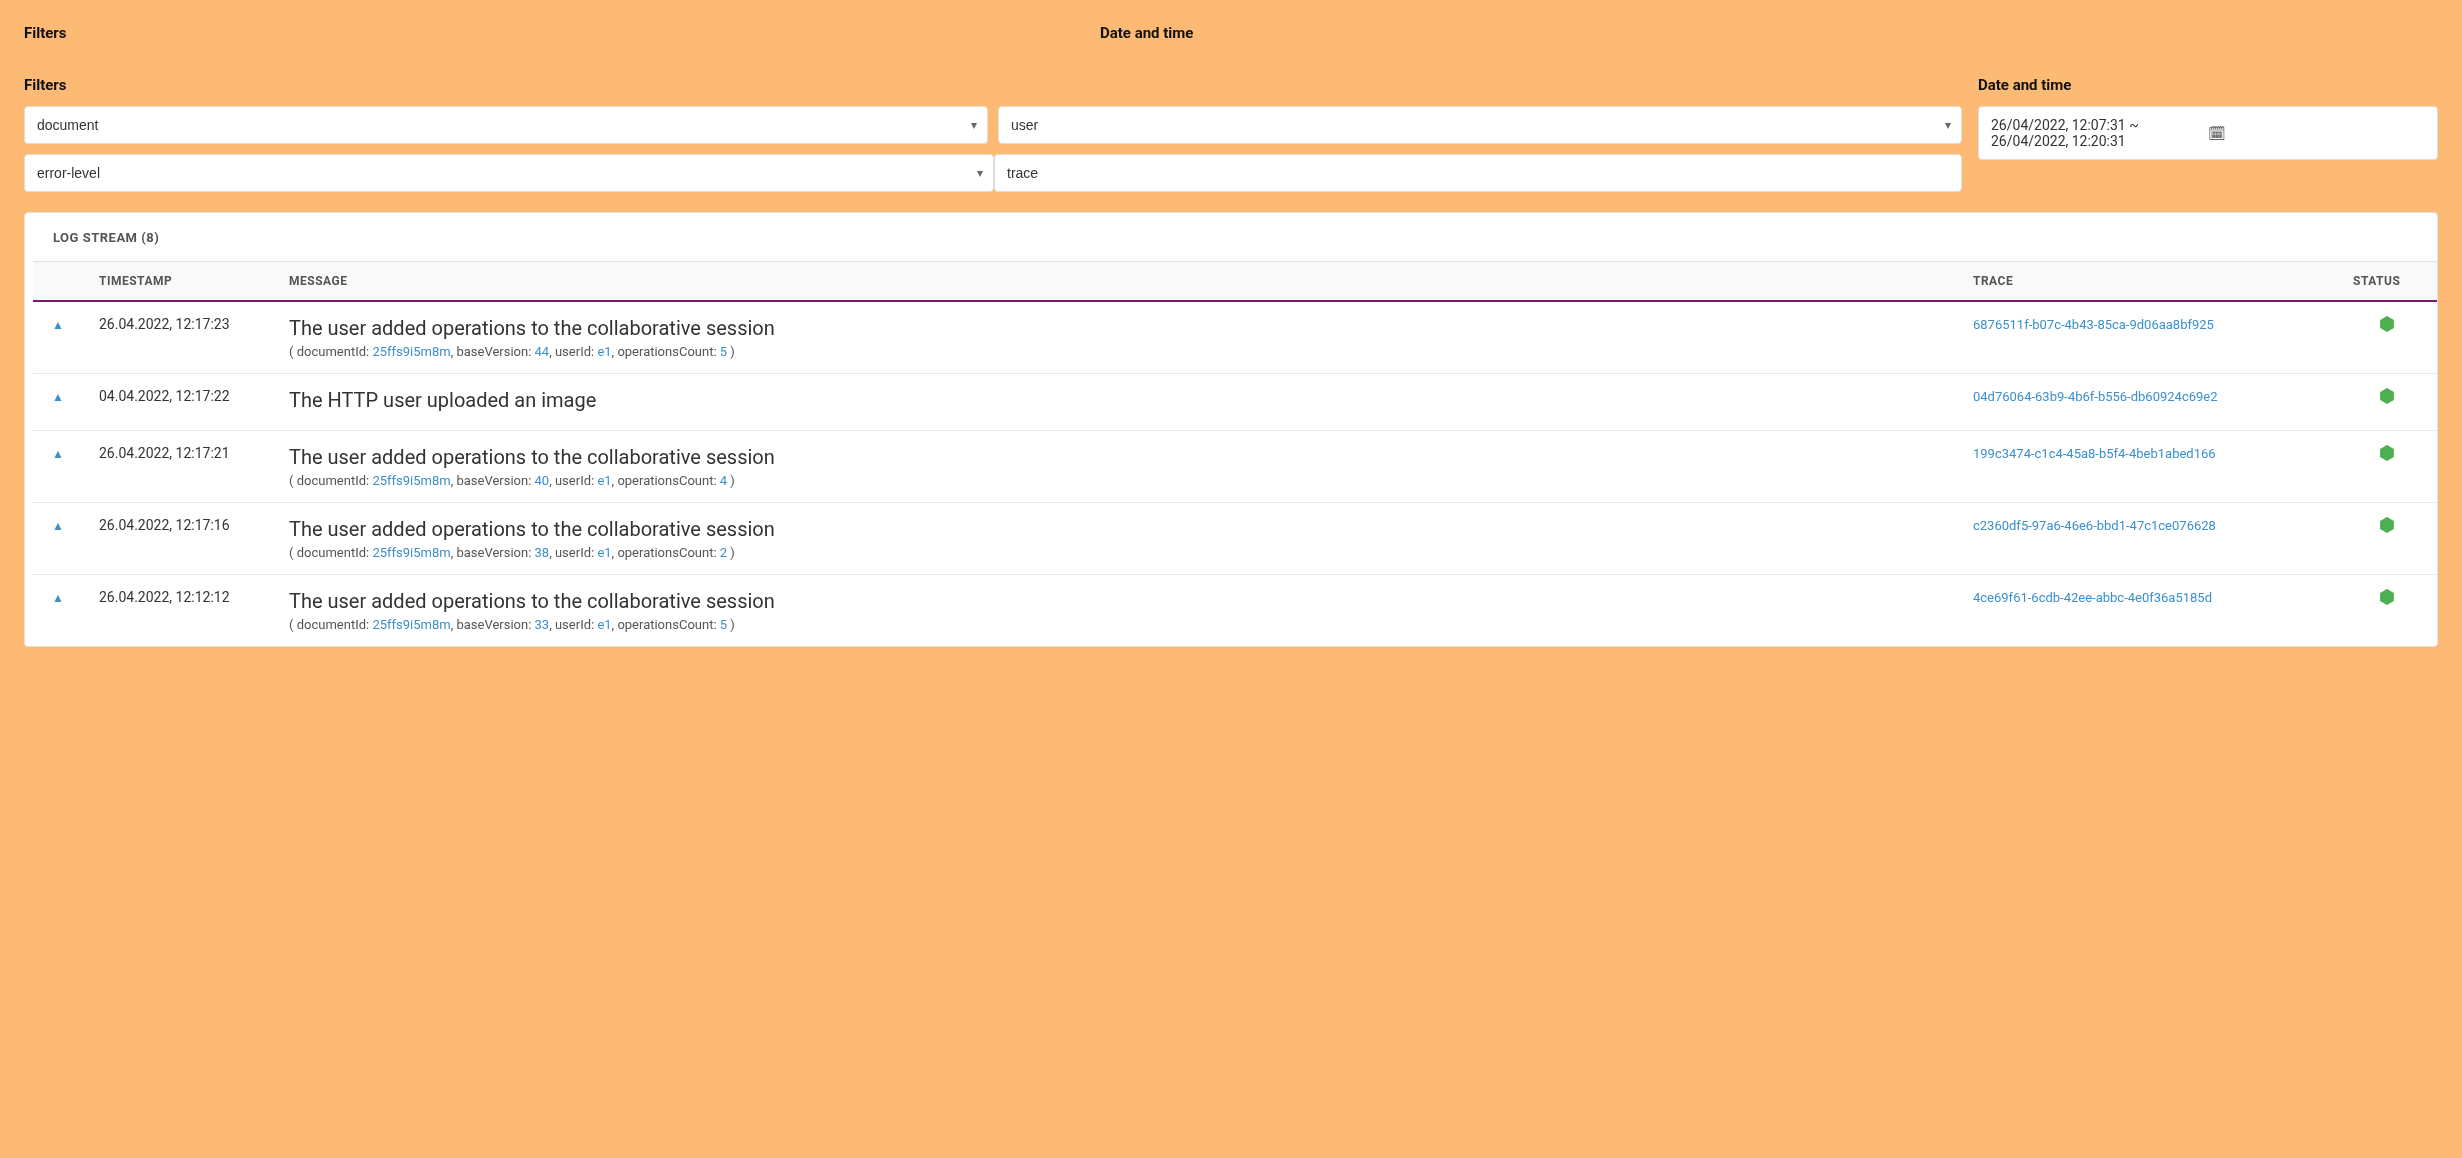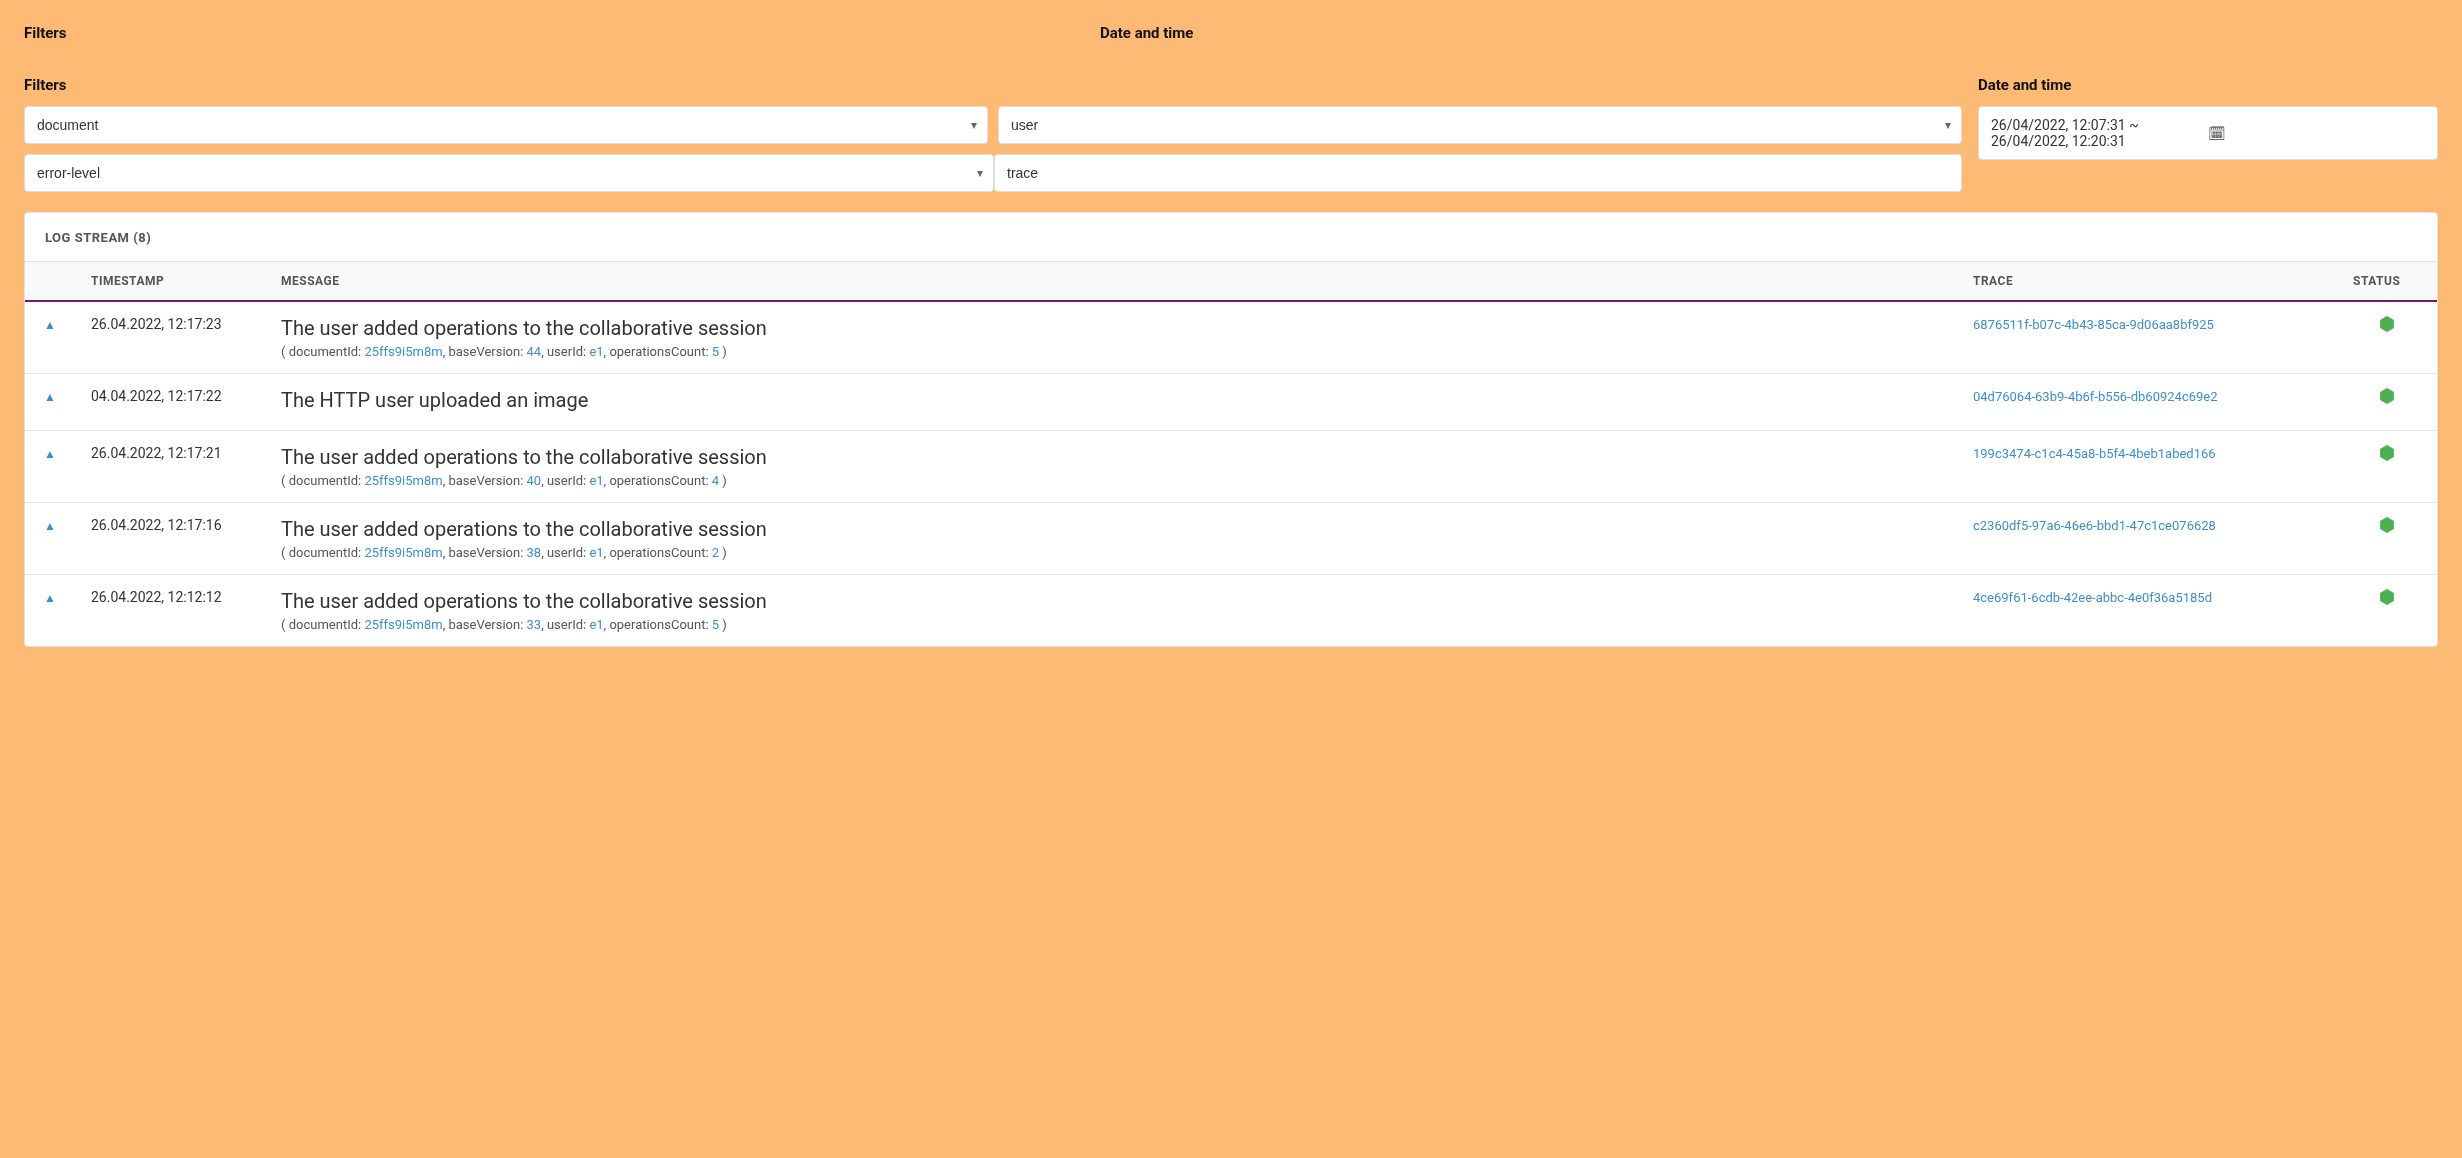--- a/index.html
+++ b/index.html
@@ -72,20 +72,21 @@
     .calendar-icon {
       color: #666;
       font-size: 16px;
       cursor: pointer;
     }
     .log-stream-container {
       background: #fff;
       border: 1px solid #e0e0e0;
       border-radius: 4px;
       overflow: hidden;
+      padding-left: 8px;
     }
     .log-stream-header {
       padding: 16px 20px;
       border-bottom: 1px solid #e0e0e0;
     }
     .log-stream-title {
       font-weight: 700;
       font-size: 13px;
       color: #555;
       letter-spacing: 0.5px;

